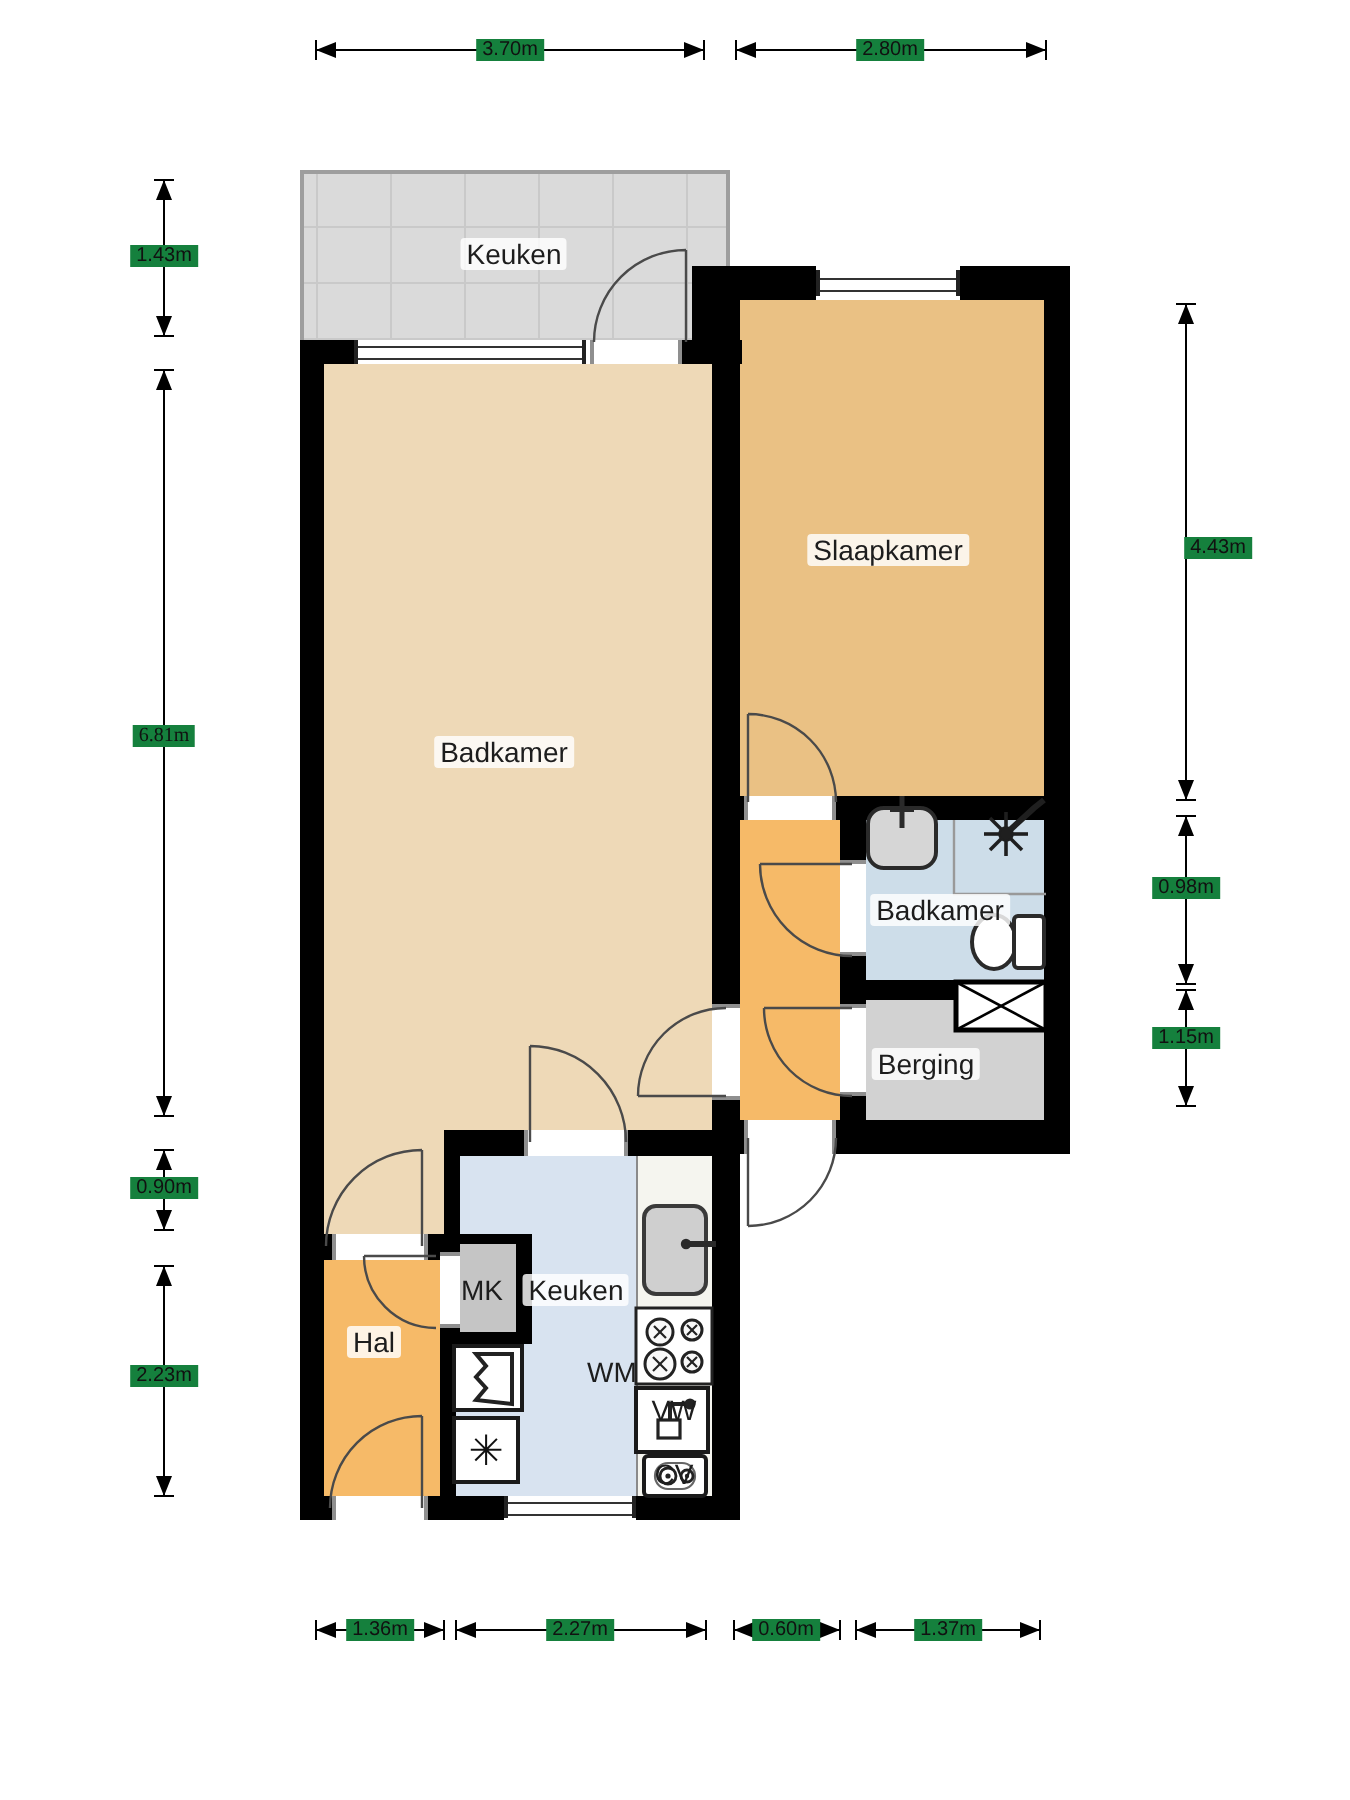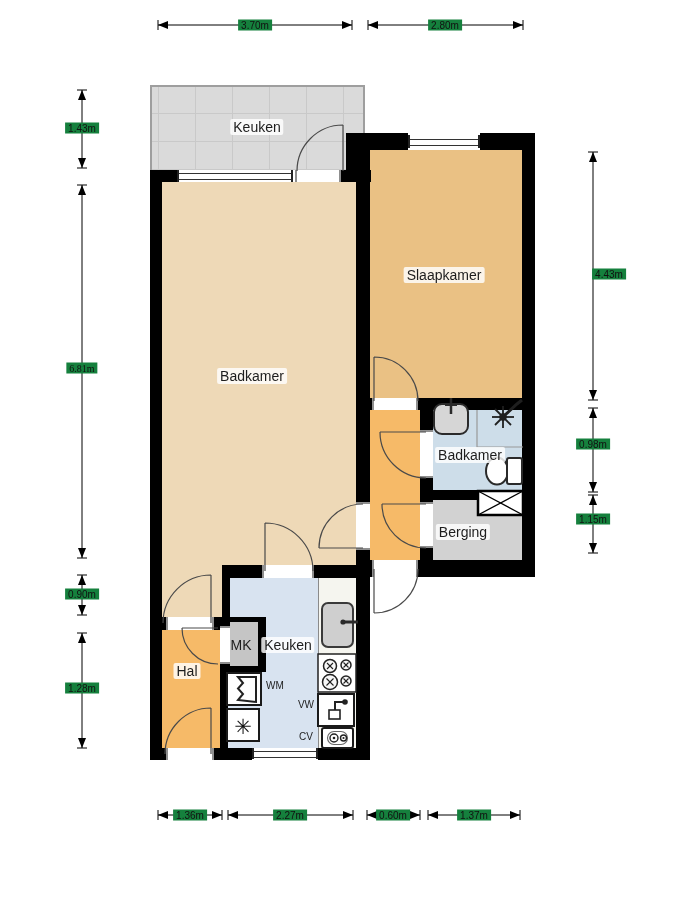--- a/index.html
+++ b/index.html
@@ -14,21 +14,21 @@
                      linear-gradient(90deg,#c9c9c9 1px, transparent 1px);
     background-size:37px 28px;background-position:6px 26px;}
   .counter{border-left:1px solid #8a8a8a;}
   .door-h{position:absolute;background:#fff;border-left:2px solid #8f8f8f;border-right:2px solid #8f8f8f;box-sizing:border-box;}
   .door-v{position:absolute;background:#fff;border-top:2px solid #8f8f8f;border-bottom:2px solid #8f8f8f;box-sizing:border-box;}
   .win-h{position:absolute;background:#fff;border-left:2px solid #222;border-right:2px solid #222;box-sizing:border-box;}
   .win-h .pane{position:absolute;left:0;right:0;top:50%;height:5px;margin-top:-3px;
     border-top:1px solid #333;border-bottom:1px solid #333;}
   .lbl{position:absolute;transform:translate(-50%,-50%);font-size:14px;color:#1d1d1d;
     background:rgba(255,255,255,0.82);padding:0 3px;border-radius:2px;white-space:nowrap;line-height:1.15;}
-  .lbl-sm{font-size:10px;background:rgba(255,255,255,0.6);}
+  .lbl-sm{font-size:14px;background:rgba(255,255,255,0.6);margin-left:31px;}
   .dimlbl{position:absolute;transform:translate(-50%,-50%);font-size:10px;color:#111;
     background:#15803d;padding:0 3px;white-space:nowrap;line-height:1.1;}
   .appl{position:absolute;background:#fff;border:2px solid #1a1a1a;box-sizing:border-box;}
   .mk-box{position:absolute;}
   .glyph{position:absolute;transform:translate(-50%,-50%);font-size:21px;color:#111;line-height:1;}
   svg.overlay{position:absolute;left:0;top:0;pointer-events:none;}
 </style>
 </head>
 <body>
 
@@ -295,21 +295,21 @@
   <div class="lbl" style="left:241px;top:645px;background:none;">MK</div>
   <div class="lbl lbl-sm" style="left:275px;top:686px;background:none;">WM</div>
   <div class="lbl lbl-sm" style="left:306px;top:705px;background:none;">VW</div>
   <div class="lbl lbl-sm" style="left:306px;top:737px;background:none;">CV</div>
 
   <div class="dimlbl" style="left:255px;top:25px;">3.70m</div>
   <div class="dimlbl" style="left:445px;top:25px;">2.80m</div>
   <div class="dimlbl" style="left:82px;top:128px;">1.43m</div>
   <div class="dimlbl" style="left:82px;top:368px;font-family:Liberation Serif, serif;">6.81m</div>
   <div class="dimlbl" style="left:82px;top:594px;">0.90m</div>
-  <div class="dimlbl" style="left:82px;top:688px;">1.28m</div>
+  <div class="dimlbl" style="left:82px;top:688px;">2.23m</div>
   <div class="dimlbl" style="left:593px;top:274px;margin-left:16px;">4.43m</div>
   <div class="dimlbl" style="left:593px;top:444px;">0.98m</div>
   <div class="dimlbl" style="left:593px;top:519px;">1.15m</div>
   <div class="dimlbl" style="left:190px;top:815px;">1.36m</div>
   <div class="dimlbl" style="left:290px;top:815px;">2.27m</div>
   <div class="dimlbl" style="left:393px;top:815px;">0.60m</div>
   <div class="dimlbl" style="left:474px;top:815px;">1.37m</div>
 </div>
 
 </body></html>

